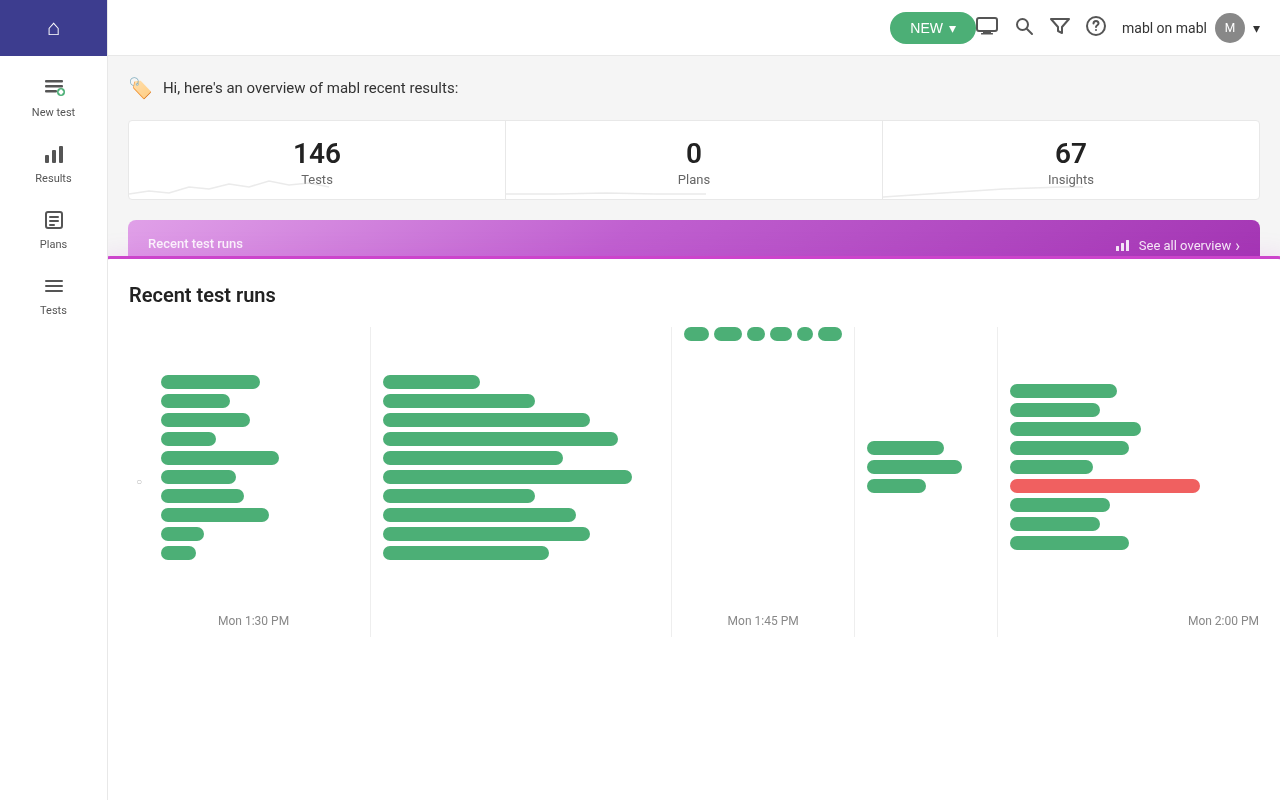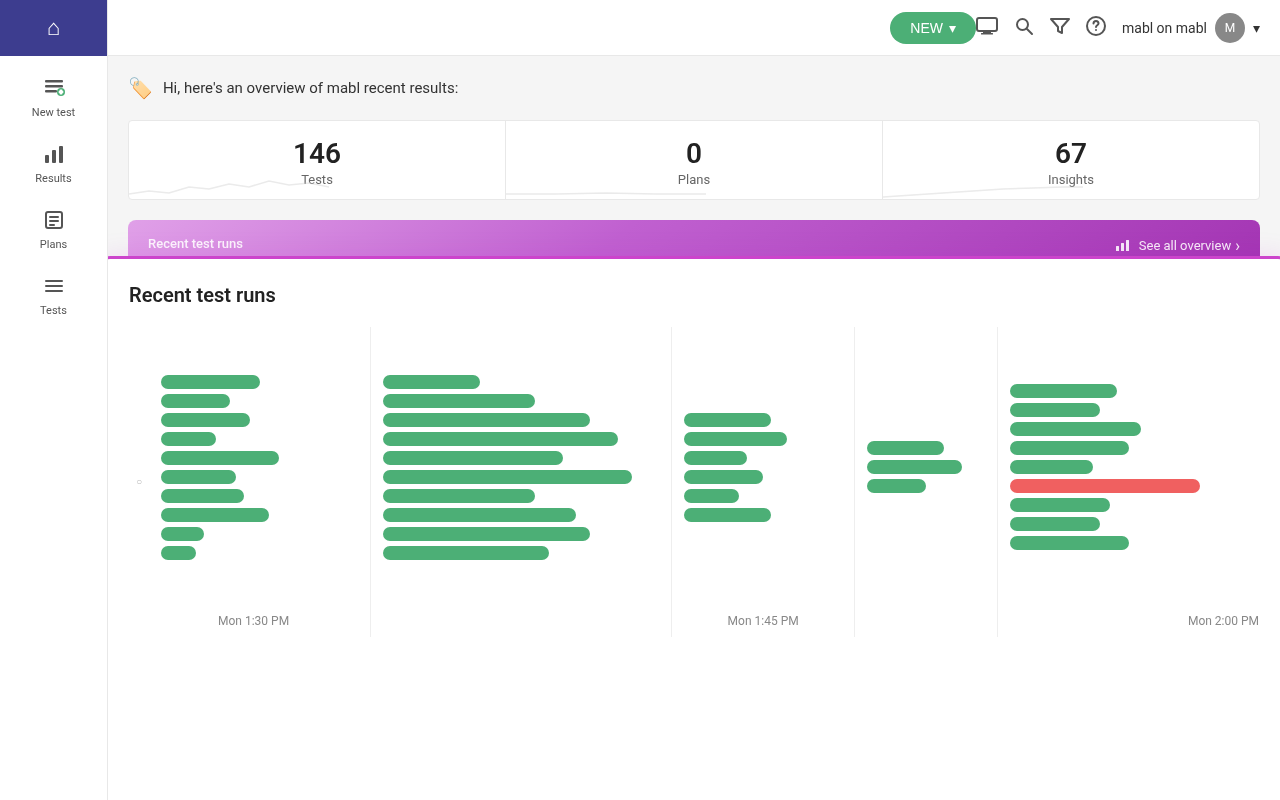--- a/index.html
+++ b/index.html
@@ -415,21 +415,21 @@
           <div style="width:90%; height:14px; border-radius:7px; background:#4caf76;"></div>
           <div style="width:55%; height:14px; border-radius:7px; background:#4caf76;"></div>
           <div style="width:70%; height:14px; border-radius:7px; background:#4caf76;"></div>
           <div style="width:75%; height:14px; border-radius:7px; background:#4caf76;"></div>
           <div style="width:60%; height:14px; border-radius:7px; background:#4caf76;"></div>
           <div style="position:absolute; bottom:8px; left:0; right:0; text-align:center;">
             <span style="font-size:12px; color:#888;"></span>
           </div>
         </div>
 
-        <div style="flex:0.8; padding:0 12px; border-right:1px solid #eee; position:relative; display:flex; flex-direction:column; justify-content:center; gap:5px; padding-bottom:30px;">
+        <div style="flex:0.8; padding:0 12px; border-right:1px solid #eee; position:relative; display:flex; justify-content:center; gap:5px; padding-bottom:30px;">
           <div style="width:55%; height:14px; border-radius:7px; background:#4caf76;"></div>
           <div style="width:65%; height:14px; border-radius:7px; background:#4caf76;"></div>
           <div style="width:40%; height:14px; border-radius:7px; background:#4caf76;"></div>
           <div style="width:50%; height:14px; border-radius:7px; background:#4caf76;"></div>
           <div style="width:35%; height:14px; border-radius:7px; background:#4caf76;"></div>
           <div style="width:55%; height:14px; border-radius:7px; background:#4caf76;"></div>
           <div style="position:absolute; bottom:8px; left:0; right:0; text-align:center;">
             <span style="font-size:12px; color:#888;">Mon 1:45 PM</span>
           </div>
         </div>

